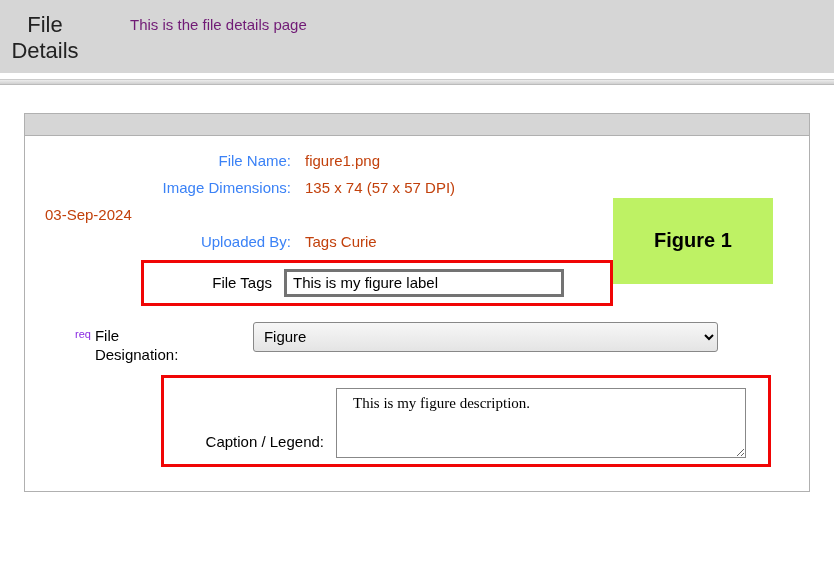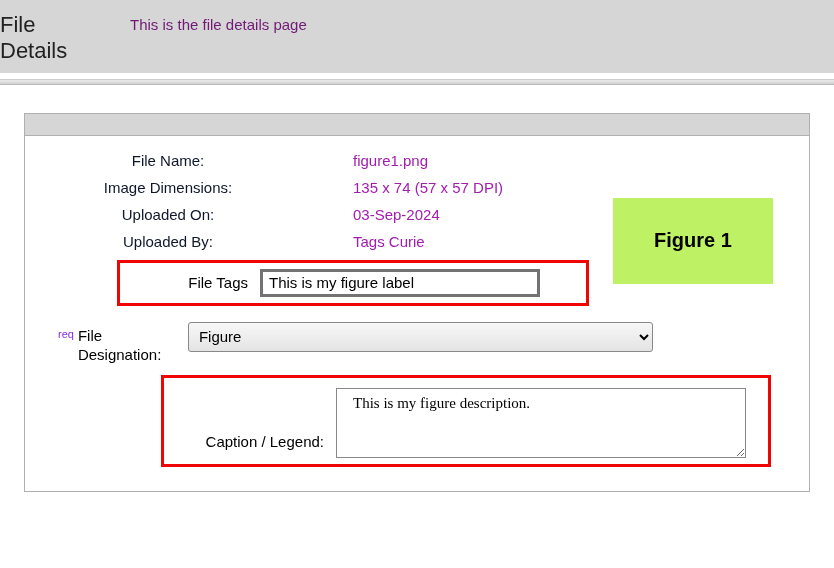--- a/index.html
+++ b/index.html
@@ -15,21 +15,21 @@
   }
   .header {
     background: #d6d6d6;
     padding: 8px 0 8px 0;
     display: flex;
     align-items: flex-start;
   }
   .header-title {
     font-size: 22px;
     color: #222;
-    text-align: left;
+    text-align: center;
     width: 90px;
     line-height: 1.2;
     padding-top: 4px;
   }
   .header-subtitle {
     font-size: 15px;
     color: #701a75;
     padding-top: 8px;
     padding-left: 40px;
   }
@@ -55,71 +55,71 @@
     position: relative;
     padding: 16px 20px 24px 20px;
   }
   .info-row {
     display: flex;
     align-items: center;
     margin-bottom: 10px;
   }
   .info-label {
     width: 260px;
-    text-align: center;
+    text-align: right;
     padding-right: 14px;
-    color: #0f172a;
+    color: #3b82f6;
     font-size: 15px;
   }
   .info-value {
     font-size: 15px;
-    color: #a21caf;
-    margin-left: 48px;
+    color: #c2410c;
   }
   .thumb {
     position: absolute;
     right: 36px;
     top: 62px;
     width: 160px;
     height: 86px;
     background: #bef264;
     display: flex;
     align-items: center;
     justify-content: center;
     font-weight: bold;
     font-size: 20px;
     font-family: Arial, sans-serif;
   }
   .highlight-red {
     border: 3px solid #f00505;
     padding: 6px 10px;
     display: flex;
     align-items: center;
-    margin-left: 72px;
+    margin-left: 96px;
     width: 472px;
   }
   .highlight-red .lbl {
     width: 130px;
     text-align: right;
     padding-right: 12px;
     font-size: 15px;
   }
   .text-input {
     border: 3px solid #737373;
     padding: 4px 6px;
     font-size: 15px;
     font-family: inherit;
     width: 280px;
     height: 28px;
   }
   .row-designation {
     display: flex;
     align-items: flex-start;
     margin-top: 16px;
-    margin-left: 13px;
+    margin-left: 30px;
+    gap: 48px;
   }
   .req {
     color: #8a2be2;
     font-size: 11px;
     margin-right: 4px;
     padding-top: 6px;
   }
   .des-label {
     font-size: 15px;
     text-align: left;
@@ -188,21 +188,20 @@
         <div class="info-value">figure1.png</div>
       </div>
 
 
       <div class="info-row">
         <div class="info-label">Image Dimensions:</div>
         <div class="info-value">135 x 74 (57 x 57 DPI)</div>
       </div>
 
       <div class="info-row">
-        <div class="info-label">Uploaded On:</div>
         <div class="info-value">03-Sep-2024</div>
       </div>
 
       <div class="info-row">
         <div class="info-label">Uploaded By:</div>
         <div class="info-value">Tags Curie</div>
       </div>
 
       <div class="highlight-red">
         <div class="lbl">File Tags</div>

